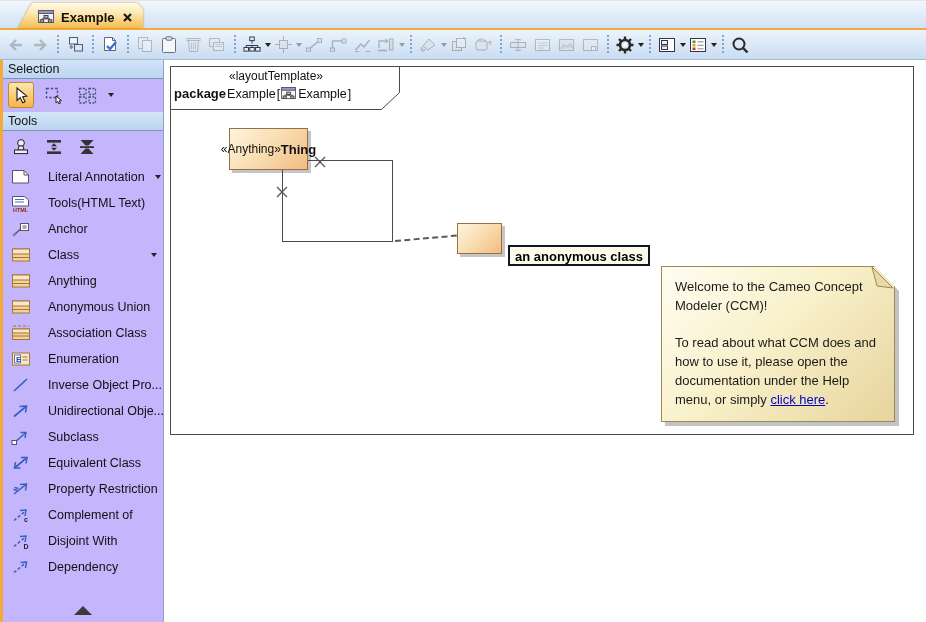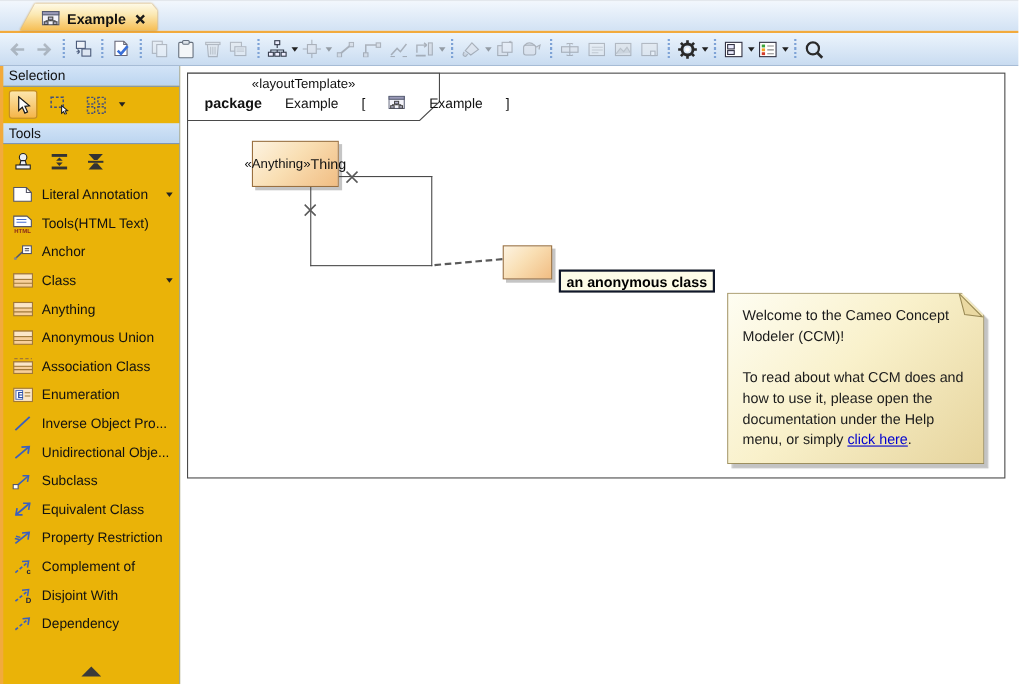--- a/index.html
+++ b/index.html
@@ -26,52 +26,52 @@
     background:repeating-linear-gradient(to bottom,#7da2d6 0 2px,transparent 2px 4px);
     background-size:2px 100%; background-repeat:no-repeat; background-position:center; }
   .dd { width:0; height:0; border-left:3.5px solid transparent; border-right:3.5px solid transparent;
     border-top:4px solid #222; margin-left:1px; flex:none; }
   .ddwrap { display:flex; align-items:center; }
 
   
   .main { display:flex; height:562px; }
 
   
-  .sidebar { position:relative; width:164px; flex:none; background:#eab308;
+  .sidebar { position:relative; width:164px; flex:none; background:#c4b5fd;
     border-left:3px solid #f2aa3c; border-right:1px solid #8aa4c4; }
   .sec-h { height:19px; line-height:18px; padding-left:5px; font-size:12.5px; color:#111;
     background:linear-gradient(#d3e4f7,#bcd5f0); border-bottom:1px solid #7e96b6; }
   .tool-row { display:flex; align-items:center; gap:7px; padding:3px 4px 4px 5px; }
   .tbtn { width:26px; height:26px; display:flex; align-items:center; justify-content:center;
     border:1px solid transparent; border-radius:3px; cursor:pointer; }
   .tbtn.sel { background:linear-gradient(#fce6ae,#f5b54a); border:1px solid #c08a2c; }
-  .item { height:26px; display:flex; align-items:center; padding:0 6px 0 8px; cursor:pointer; }
+  .item { height:26px; display:flex; align-items:center; padding:0 6px 0 8px; cursor:pointer;gap:10px; }
   .item svg { flex:none; margin-right:7px; }
   .item-label { font-size:12.5px; color:#111; white-space:nowrap; }
   .item .dd { margin-left:auto; }
   .scroll-up { position:absolute; bottom:7px; left:50%; transform:translateX(-50%);
     width:0; height:0; border-left:9px solid transparent; border-right:9px solid transparent;
     border-bottom:9px solid #3a3a3a; cursor:pointer; }
 
   
   .canvas { position:relative; flex:1; background:#fff; }
   .frame { position:absolute; left:6px; top:6px; width:744px; height:369px; border:1px solid #4a4a4a; }
   .frame-header { position:absolute; left:-1px; top:-1px; width:230px; height:44px; }
   .frame-header svg.shape { position:absolute; left:0; top:0; }
   .fh-line1 { position:absolute; top:3px; left:0; width:212px; text-align:center; font-size:12px; color:#111; }
-  .fh-line2 { position:absolute; top:20px; left:16px; display:flex; align-items:center; gap:21px;
+  .fh-line2 { position:absolute; top:20px; left:4px; display:flex; align-items:center; gap:1px;
     font-size:12.5px; color:#111; }
   .fh-kind { font-weight:bold; font-size:13px; }
 
   .node { position:absolute; background:linear-gradient(135deg,#fdf3e1 0%,#f9dfb4 45%,#f1bd83 100%);
     border:1px solid #9a7040; box-shadow:3px 3px 0 rgba(150,150,150,.55); cursor:pointer; }
   .thing { left:58px; top:61px; width:79px; height:42px; display:flex; flex-direction:row;
     align-items:center; justify-content:center; }
   .thing .st { font-size:12px; color:#111; }
-  .thing .nm { font-size:13px; font-weight:normal; color:#111; }
+  .thing .nm { font-size:13px; font-weight:bold; color:#111; }
   .anon-box { left:286px; top:156px; width:45px; height:31px; }
 
   .hline { position:absolute; height:1px; background:#4a4a4a; }
   .vline { position:absolute; width:1px; background:#4a4a4a; }
   .xmark { position:absolute; width:12px; height:12px; }
   .dash-link { position:absolute; left:224px; top:173px; width:62px; border-top:2px dashed #5a5a5a;
     transform:rotate(-5deg); transform-origin:left center; }
 
   .anon-label { position:absolute; left:337px; top:178px; height:21px; line-height:19px;
     padding:0 5px; background:#fdfce8; border:2px solid #0f172a; font-size:13px; font-weight:bold;

